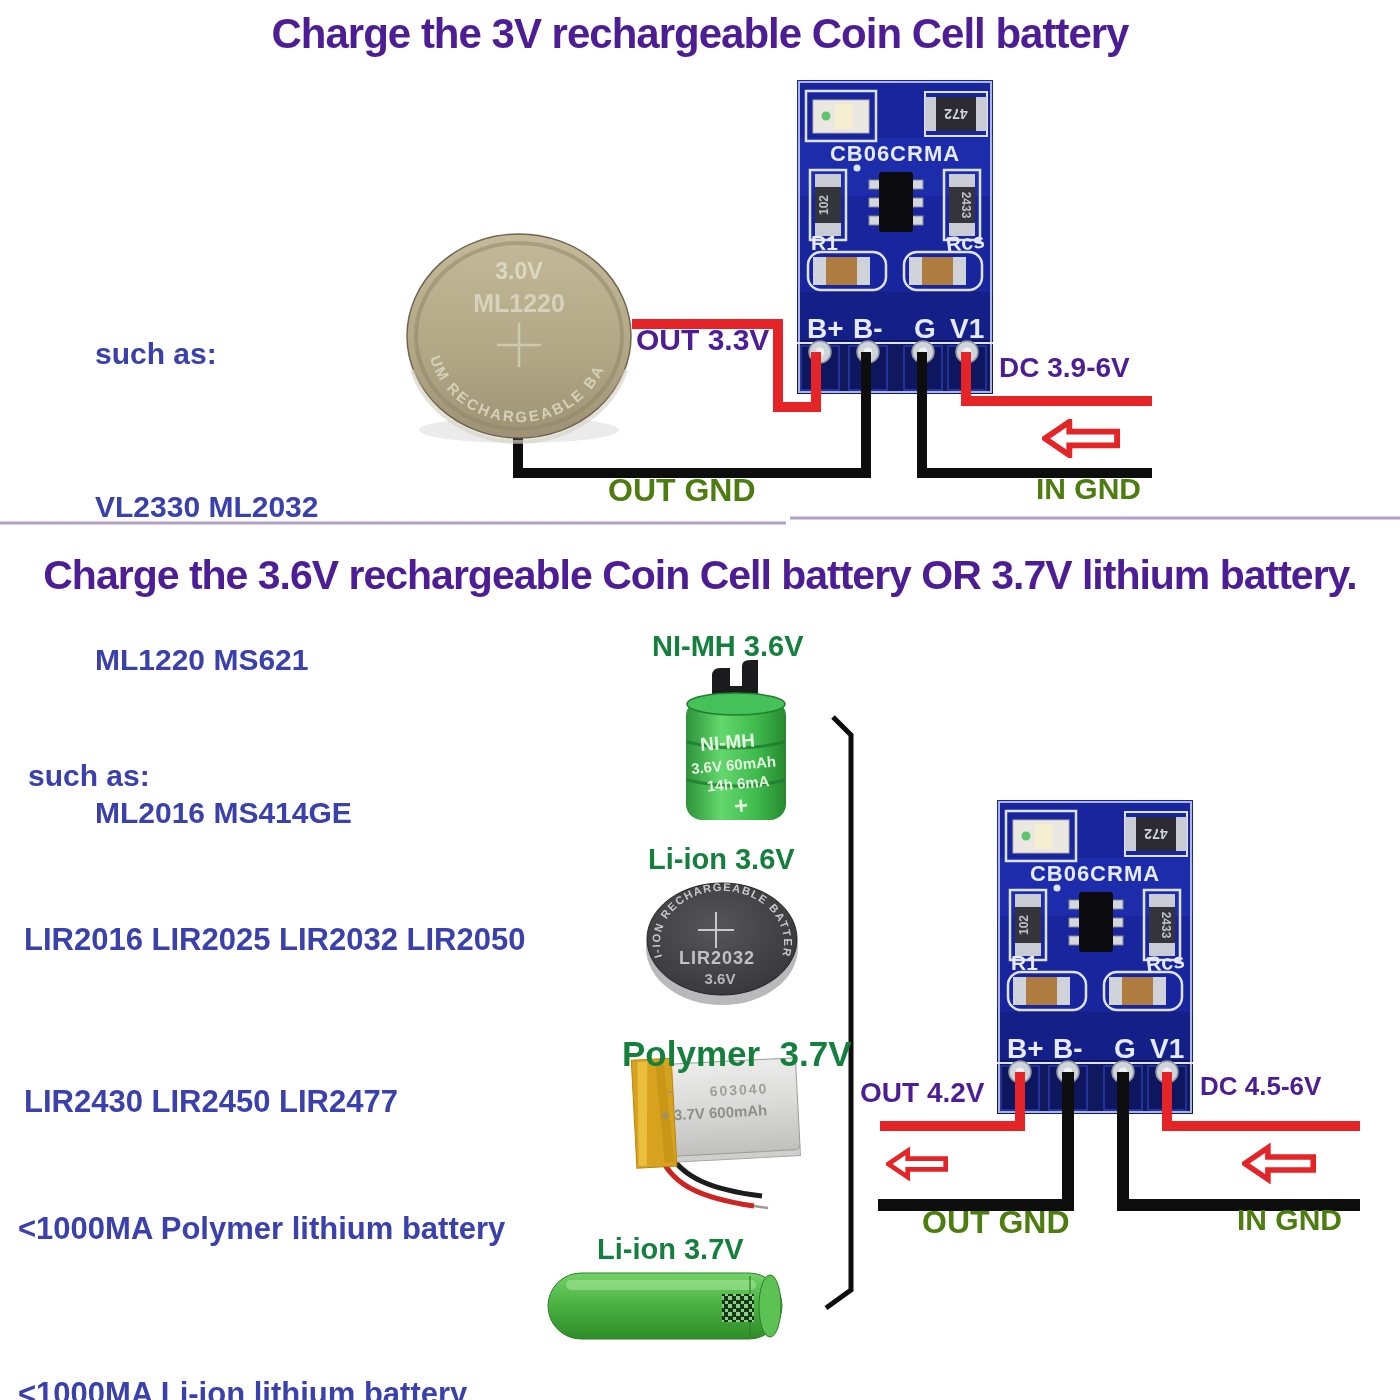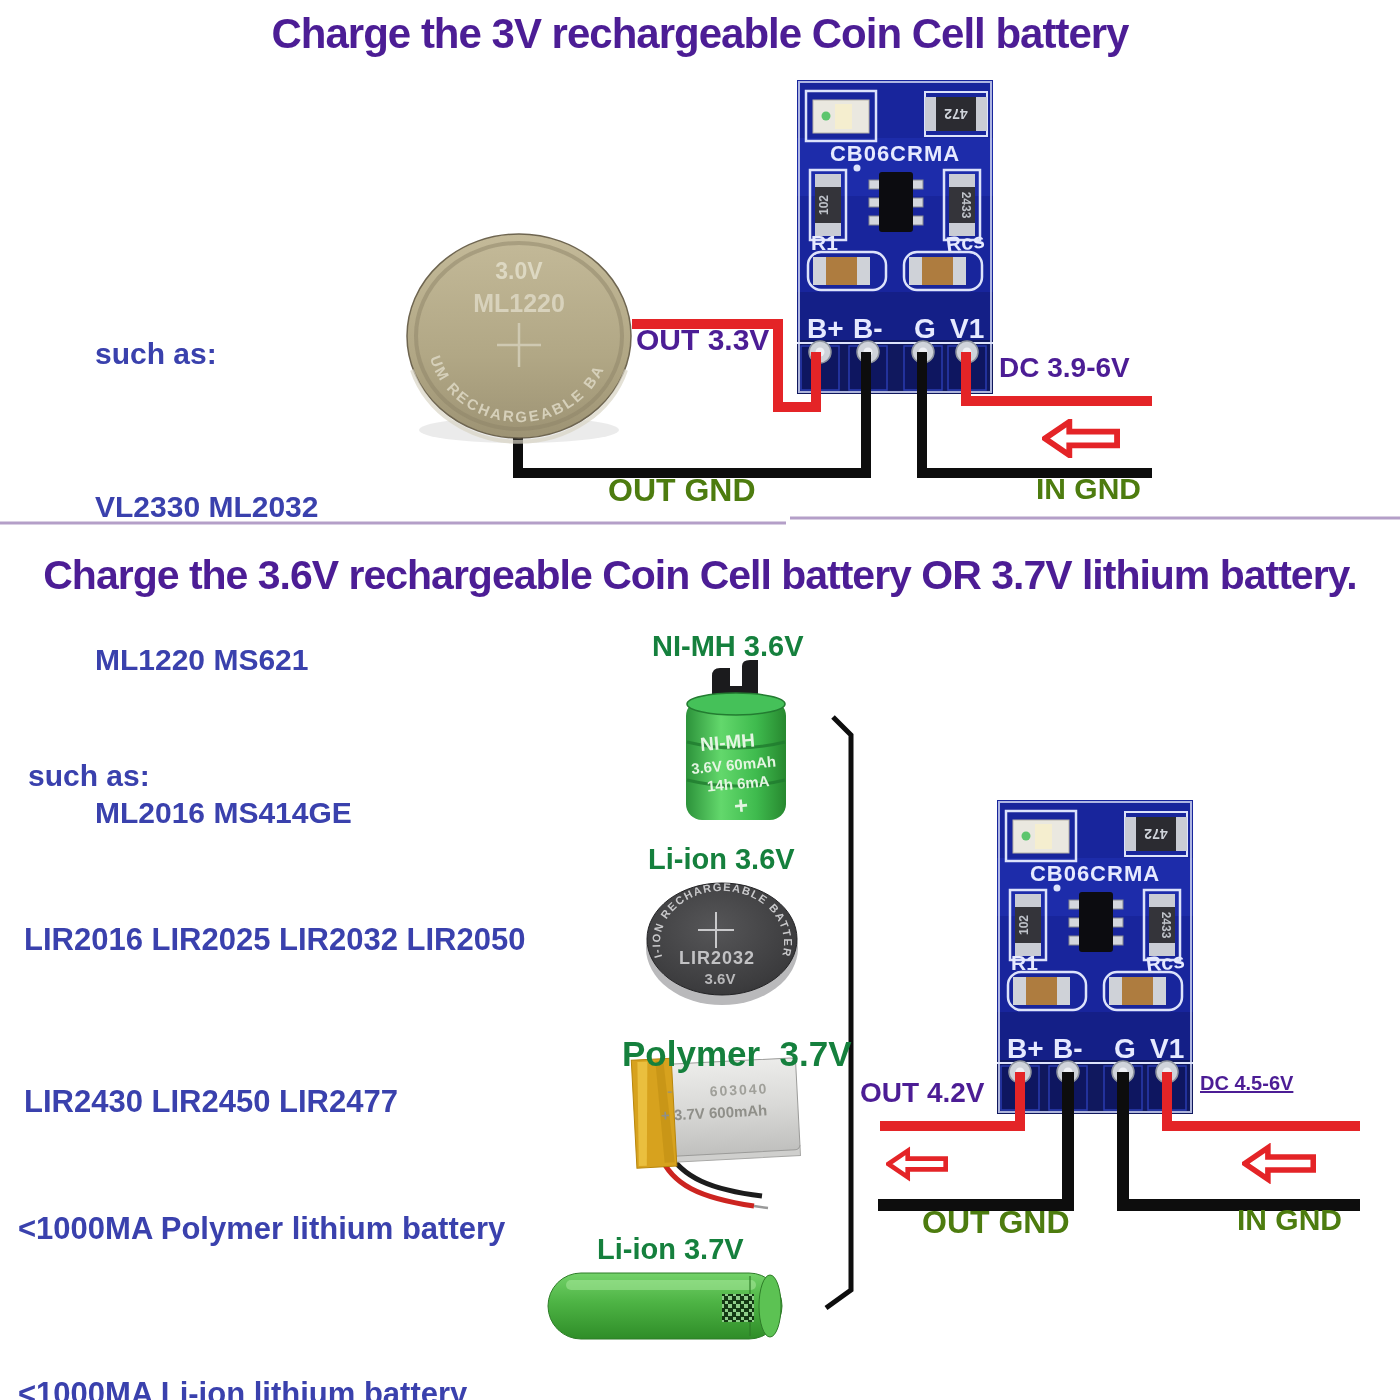--- a/index.html
+++ b/index.html
@@ -279,17 +279,17 @@
 <div class="lbl purple" style="left:622px;top:1036px;font-size:35px;">Polymer  3.7V</div>
 
 <div class="lbl blue" style="left:18px;top:1091px;font-size:31px;line-height:55px;">
   <div>&lt;1000MA Polymer lithium battery</div>
   <div>&lt;1000MA Li-ion lithium battery</div>
 </div>
 
 <div class="lbl purple" style="left:597px;top:1235px;font-size:29px;">Li-ion 3.7V</div>
 
 <div class="lbl red" style="left:860px;top:1079px;font-size:28px;">OUT 4.2V</div>
-<div class="lbl red" style="left:1200px;top:1073px;font-size:20px;text-decoration:underline;">DC 4.5-6V</div>
+<div class="lbl red" style="left:1200px;top:1073px;font-size:26px;">DC 4.5-6V</div>
 <div class="lbl black" style="left:922px;top:1206px;font-size:32px;">OUT GND</div>
 <div class="lbl black" style="left:1237px;top:1205px;font-size:30px;">IN GND</div>
 
 </div>
 
 </body></html>

